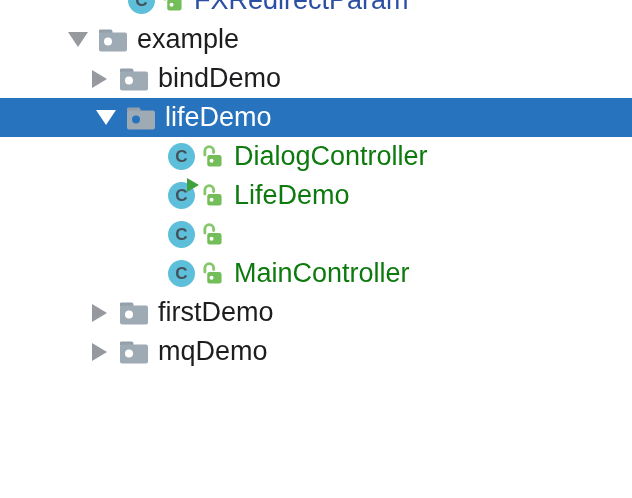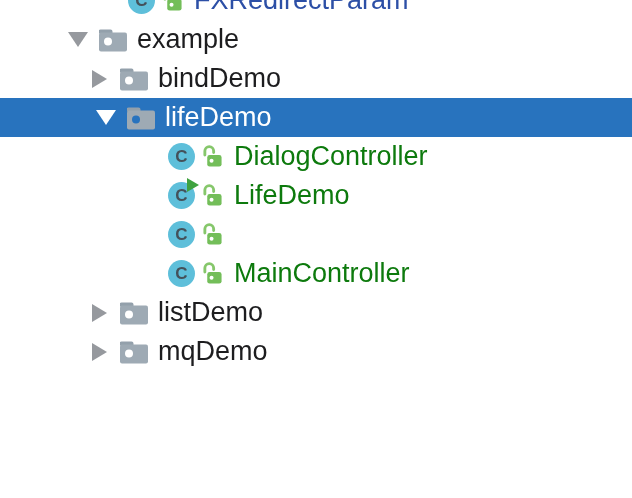--- a/index.html
+++ b/index.html
@@ -170,21 +170,21 @@
     </div>
 
     <div class="row lvl1">
       <span class="chevbox">
           <span class="chev collapsed"></span>
         </span>
       <svg class="folder" viewBox="0 0 28 23">
           <use href="#folder-shape"></use>
           <circle class="folder-dot" cx="9" cy="13" r="4"></circle>
         </svg>
-      <span class="label">listDemo</span>
+      <span class="label">firstDemo</span>
     </div>
 
     <div class="row lvl1">
       <span class="chevbox">
           <span class="chev collapsed"></span>
         </span>
       <svg class="folder" viewBox="0 0 28 23">
           <use href="#folder-shape"></use>
           <circle class="folder-dot" cx="9" cy="13" r="4"></circle>
         </svg>

